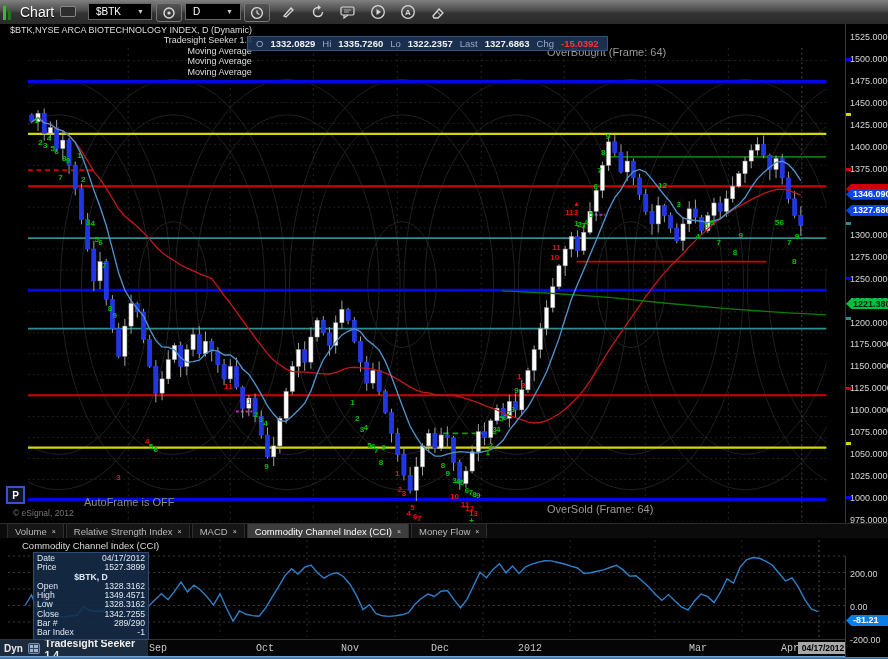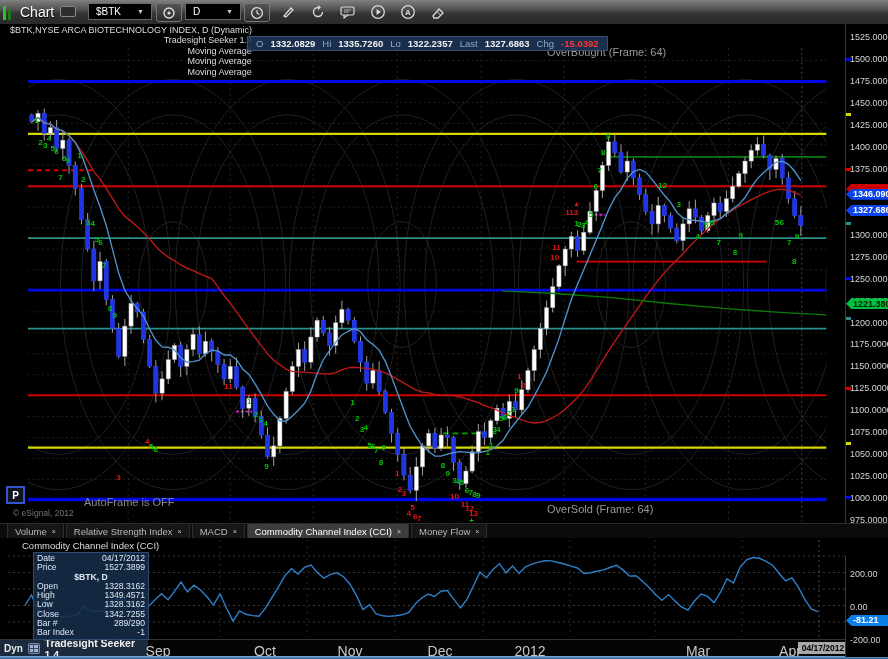--- a/index.html
+++ b/index.html
@@ -61,21 +61,21 @@
   #cci-tooltip .trow{display:flex;justify-content:space-between;line-height:9.3px;}
   #cci-tooltip .tsub{text-align:center;font-weight:bold;line-height:9.3px;}
   
   #bottom-row{position:absolute;left:0;top:639px;width:888px;height:17px;background:#050505;border-top:1px solid #333;}
   #statusbar{position:absolute;left:0;top:0;width:148px;height:17px;background:#1c2a3e;display:flex;align-items:center;gap:5px;padding-left:4px;box-sizing:border-box;}
   #status-mode{color:#e8e8e8;font-size:10px;font-weight:bold;}
   #app-grid-icon{width:12px;height:11px;border:1px solid #7a8aa0;border-radius:2px;background:#31435f;
     display:grid;grid-template-columns:1fr 1fr;gap:1px;padding:1px;box-sizing:border-box;}
   #app-grid-icon i{background:#9fb4d0;}
   #status-app{color:#f0f0f0;font-size:10.5px;font-weight:bold;}
-  .month-label{position:absolute;top:3px;color:#c8c8c8;font-size:14px;transform:translateX(-50%);}
+  .month-label{position:absolute;top:3px;color:#c8c8c8;font-size:10px;transform:translateX(-50%);font-family:Liberation Mono, monospace;}
   #date-tag{position:absolute;left:798px;top:2px;width:50px;height:12px;background:#a8a8a8;color:#000;
     font-size:8.5px;font-weight:bold;display:flex;align-items:center;justify-content:center;}
   #bottom-strip{position:absolute;left:0;top:656px;width:888px;height:3px;
     background:linear-gradient(#6d9ecb,#2a5websafe80);background:linear-gradient(#7db0dd,#2a5a8e);}
 </style>
 </head>
 <body>
 
 <div id="screen">
 

